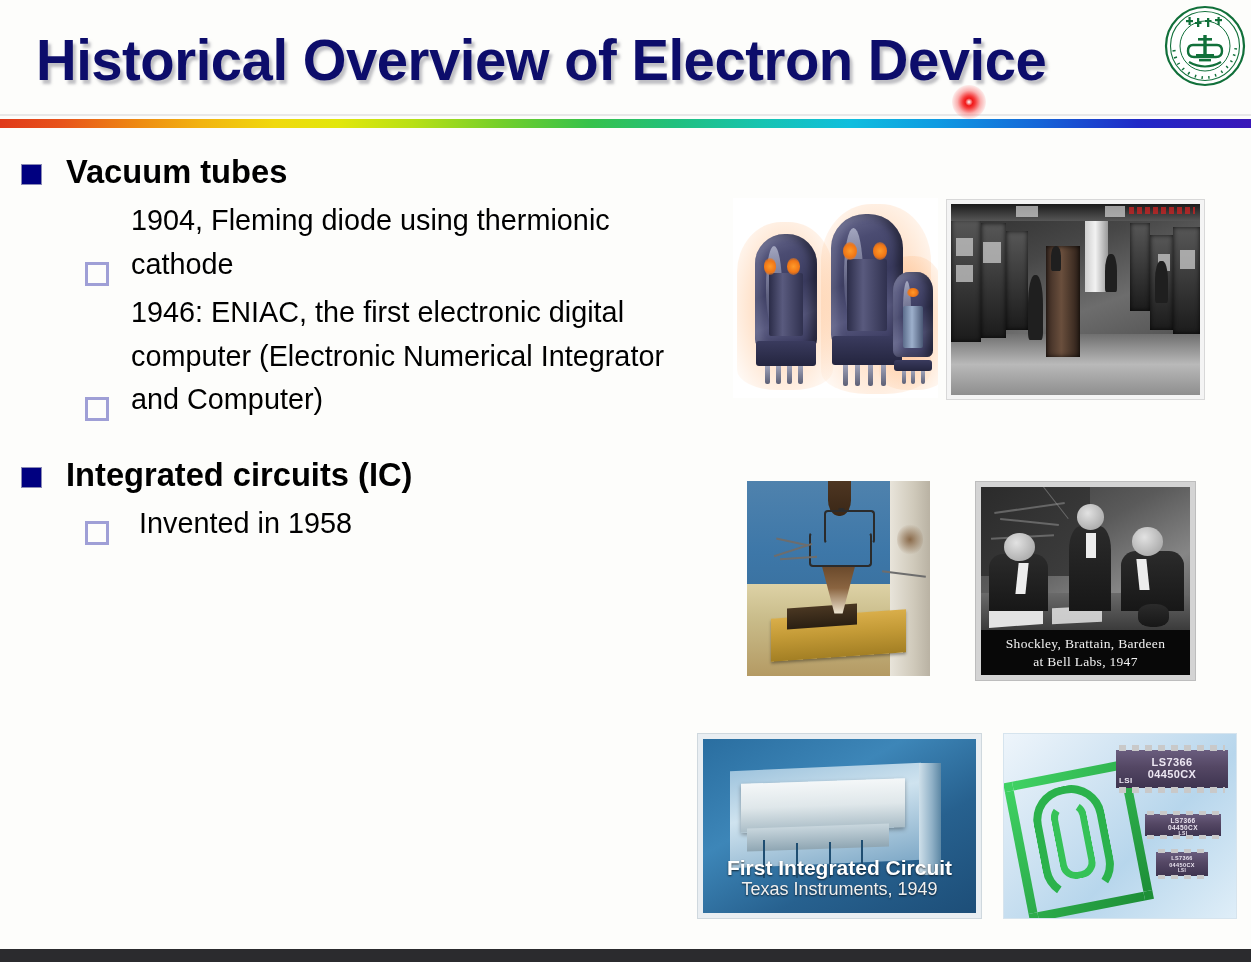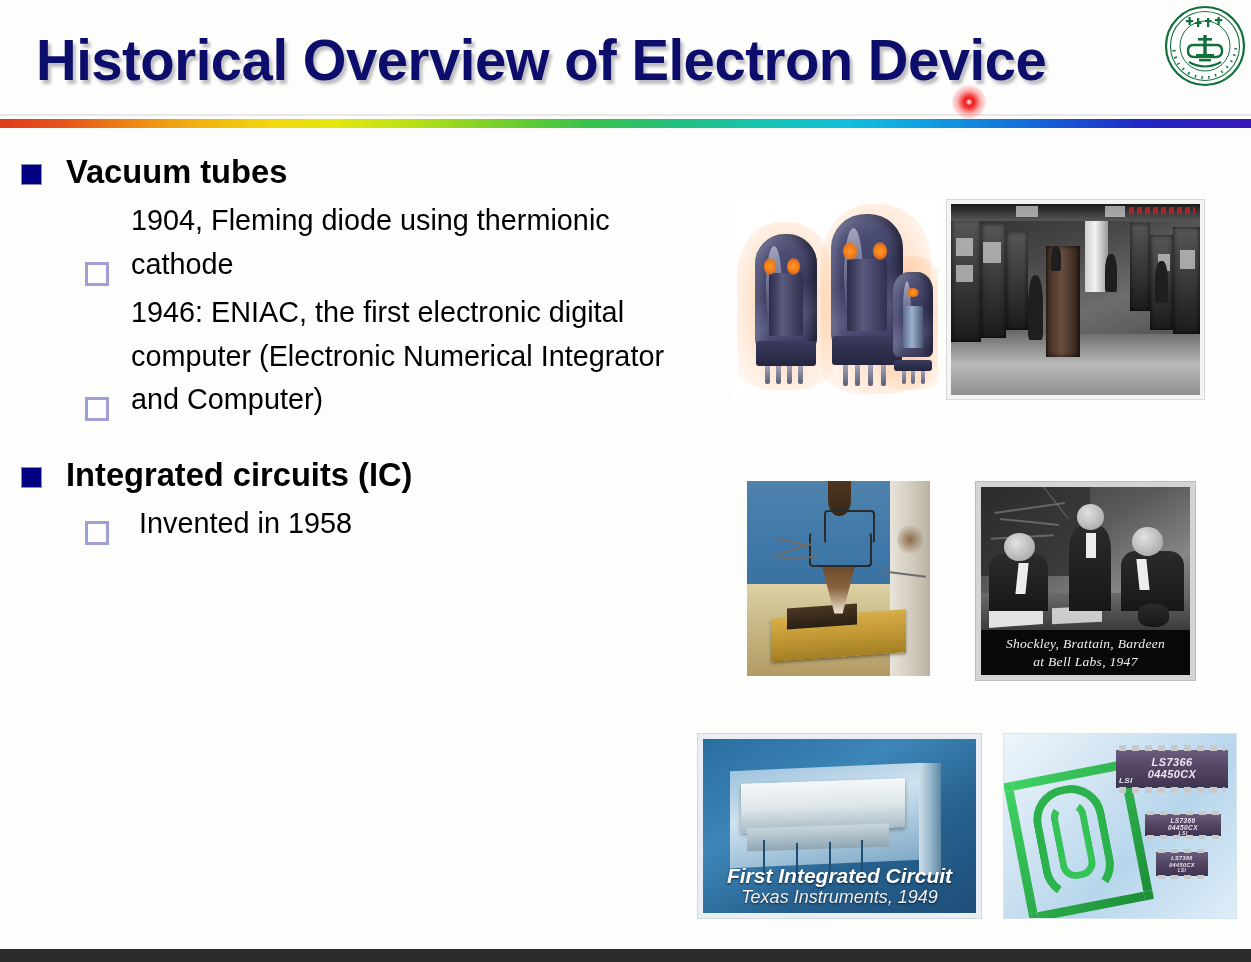--- a/index.html
+++ b/index.html
@@ -67,21 +67,21 @@
     border:3px solid #9f9fd6;
     flex:0 0 auto;margin-left:85px;margin-top:14px;
   }
   .lvl2 .txt{
     margin-left:22px;font-size:30px;font-weight:normal;color:#000000;
     line-height:1.46;max-width:585px;
     transform:scaleX(0.96);transform-origin:left top;
   }
 
   
-  .photo{position:absolute;overflow:hidden;font-style:italic;}
+  .photo{position:absolute;overflow:hidden;}
 
   
   #ph-tubes{left:733px;top:198px;width:205px;height:200px;background:#ffffff;}
   .tube-glow{position:absolute;border-radius:46% 46% 42% 42%/30% 30% 12% 12%;
     background:radial-gradient(ellipse at 50% 50%, rgba(255,150,80,0.55) 0%, rgba(255,175,110,0.30) 55%, rgba(255,200,150,0) 100%);}
   .tube{position:absolute;}
   .tube .glass{position:absolute;left:0;top:0;width:100%;height:76%;
     border-radius:48% 48% 12% 12%/26% 26% 8% 8%;
     background:linear-gradient(160deg,#6e6f92 0%,#4b4c72 22%,#3b3c60 48%,#55567c 72%,#35355a 100%);
     box-shadow:inset -6px 0 10px rgba(0,0,0,0.45), inset 6px 0 8px rgba(200,205,230,0.25);}
@@ -164,21 +164,21 @@
     background:linear-gradient(170deg,#9fc4dd 0%,#cfe3ef 40%,#7fa9c7 100%);
     transform:skewY(-2.5deg);}
   .ic1-bar{position:absolute;left:14%;top:24%;width:60%;height:28%;
     background:linear-gradient(180deg,#f4f7f8 0%,#dfe7ea 50%,#a9bcc6 100%);
     transform:skewY(-2deg);box-shadow:0 2px 4px rgba(0,0,0,.35);}
   .ic1-bar2{position:absolute;left:16%;top:50%;width:52%;height:13%;
     background:linear-gradient(180deg,#c8d6dd,#8fa6b3);transform:skewY(-2deg);}
   .ic1-post{position:absolute;right:13%;top:14%;width:8%;height:64%;
     background:linear-gradient(90deg,#cfe0ea,#8fb0c6 60%,#5c87a4);}
   .ic1-lead{position:absolute;background:#1f4e72;width:2px;}
-  .ic1-cap{position:absolute;left:0;right:0;bottom:6px;text-align:center;}
+  .ic1-cap{position:absolute;left:0;right:0;bottom:14px;text-align:center;}
   .ic1-cap .l1{display:block;color:#ffffff;font-size:21px;font-weight:bold;
     line-height:1.06;text-shadow:0 1px 2px rgba(0,0,0,.7);}
   .ic1-cap .l2{display:block;color:#f0f0f0;font-size:18px;font-weight:normal;
     line-height:1.12;text-shadow:0 1px 2px rgba(0,0,0,.7);}
 
   
   #ph-ic2{left:1003px;top:733px;width:232px;height:184px;
     background:linear-gradient(135deg,#eef5fb 0%,#cfe3f2 35%,#b7d6ec 60%,#dfeef8 100%);
     border:1px solid #d6e4ee;}
   .clip{position:absolute;left:10px;top:38px;width:108px;height:124px;

